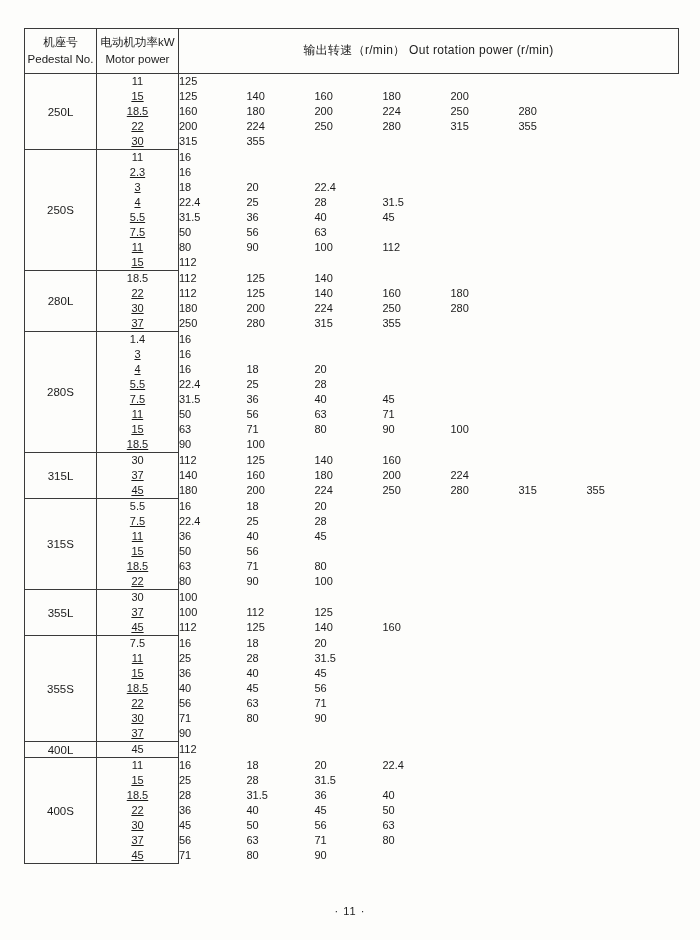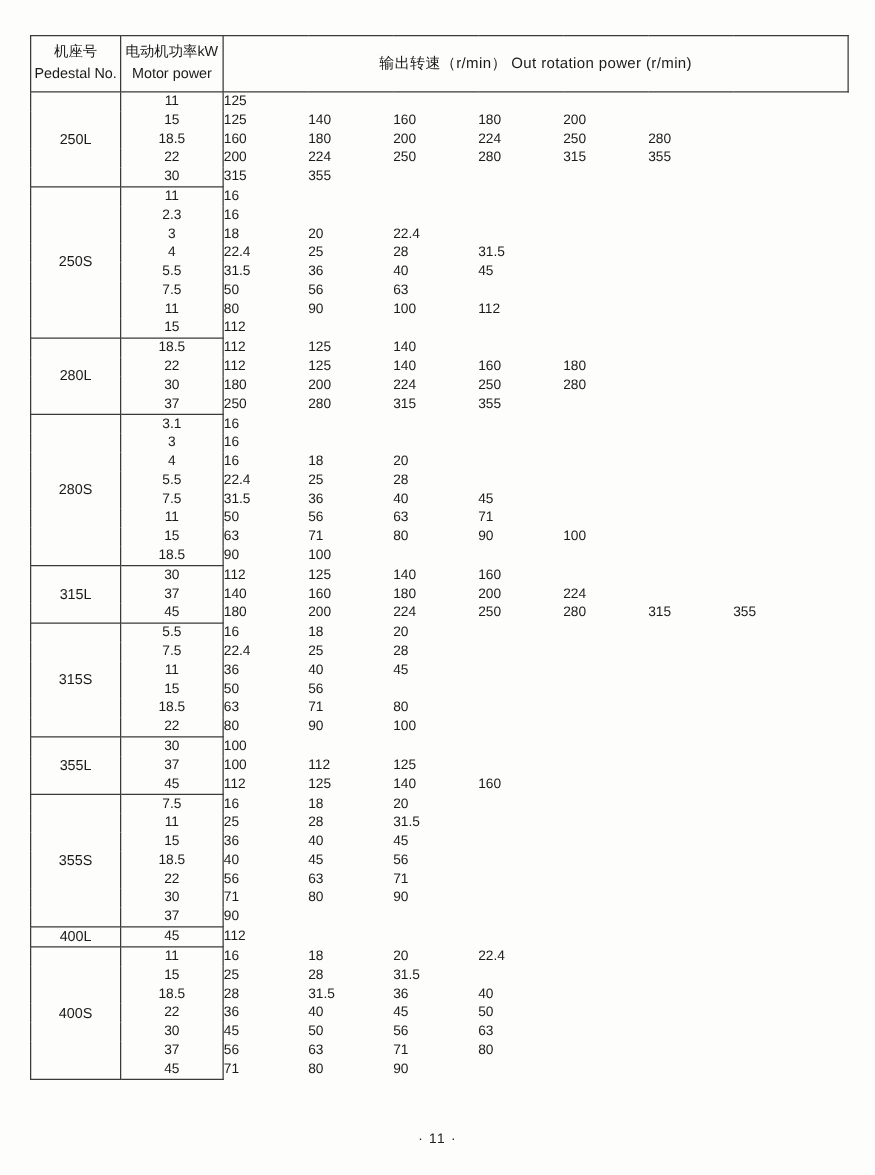--- a/index.html
+++ b/index.html
@@ -69,21 +69,21 @@
     line-height: 15px;
     margin-top: 24px;
   }
   .spd {
     text-align: left;
     font-size: 11px;
     height: 15px;
     line-height: 15px;
     padding-left: 6px;
   }
-  .nb-top { border-top: none !important; }
+  .nb-top { border-top: none !important; text-decoration: underline; }
   .nb-bottom { border-bottom: none !important; }
   
   .spdcell {
     border-left: none !important;
     border-right: none !important;
     border-top: none !important;
     border-bottom: none !important;
   }
   .pagenum {
     position: absolute;
@@ -328,21 +328,21 @@
             <td class="spd spdcell" style="border-bottom: 1px solid rgb(58, 58, 58);">250</td>
             <td class="spd spdcell" style="border-bottom: 1px solid rgb(58, 58, 58);">280</td>
             <td class="spd spdcell" style="border-bottom: 1px solid rgb(58, 58, 58);">315</td>
             <td class="spd spdcell" style="border-bottom: 1px solid rgb(58, 58, 58);">355</td>
             <td class="spd spdcell" style="border-bottom: 1px solid rgb(58, 58, 58);"></td>
             <td class="spd spdcell" style="border-bottom: 1px solid rgb(58, 58, 58);"></td>
             <td class="spd spdcell" style="border-right: 1px solid rgb(58, 58, 58); border-bottom: 1px solid rgb(58, 58, 58);"></td>
           </tr>
           <tr>
             <td class="pedestal" rowspan="8">280S</td>
-            <td class="power nb-bottom">3.1</td>
+            <td class="power nb-bottom">1.4</td>
             <td class="spd spdcell">16</td>
             <td class="spd spdcell"></td>
             <td class="spd spdcell"></td>
             <td class="spd spdcell"></td>
             <td class="spd spdcell"></td>
             <td class="spd spdcell"></td>
             <td class="spd spdcell" style="border-right: 1px solid rgb(58, 58, 58);"></td>
           </tr>
           <tr>
             <td class="power nb-top nb-bottom">3</td>

